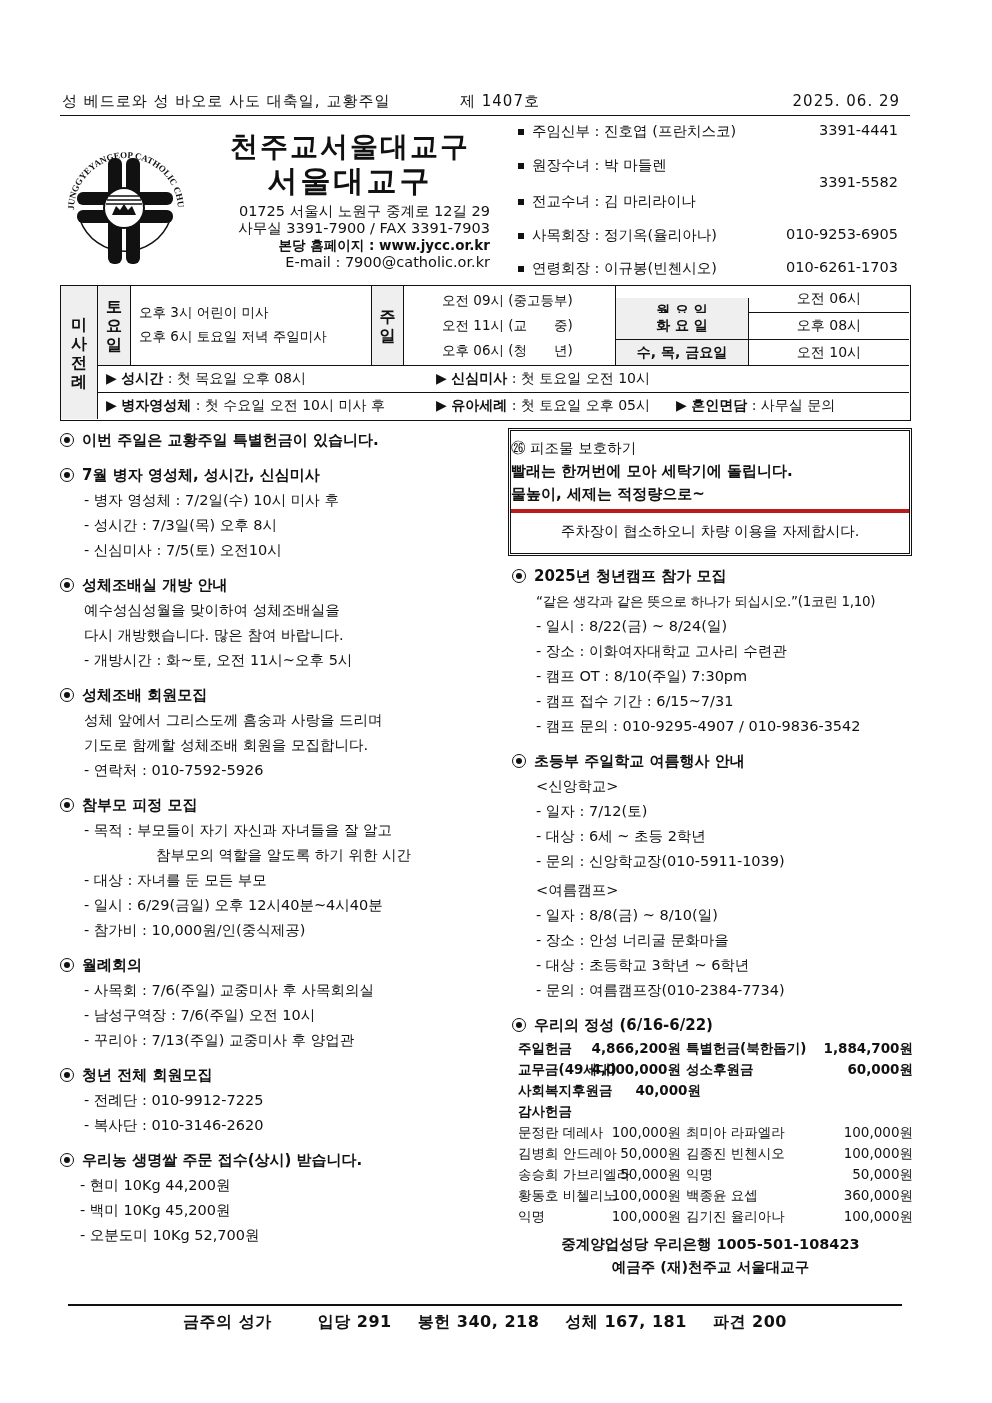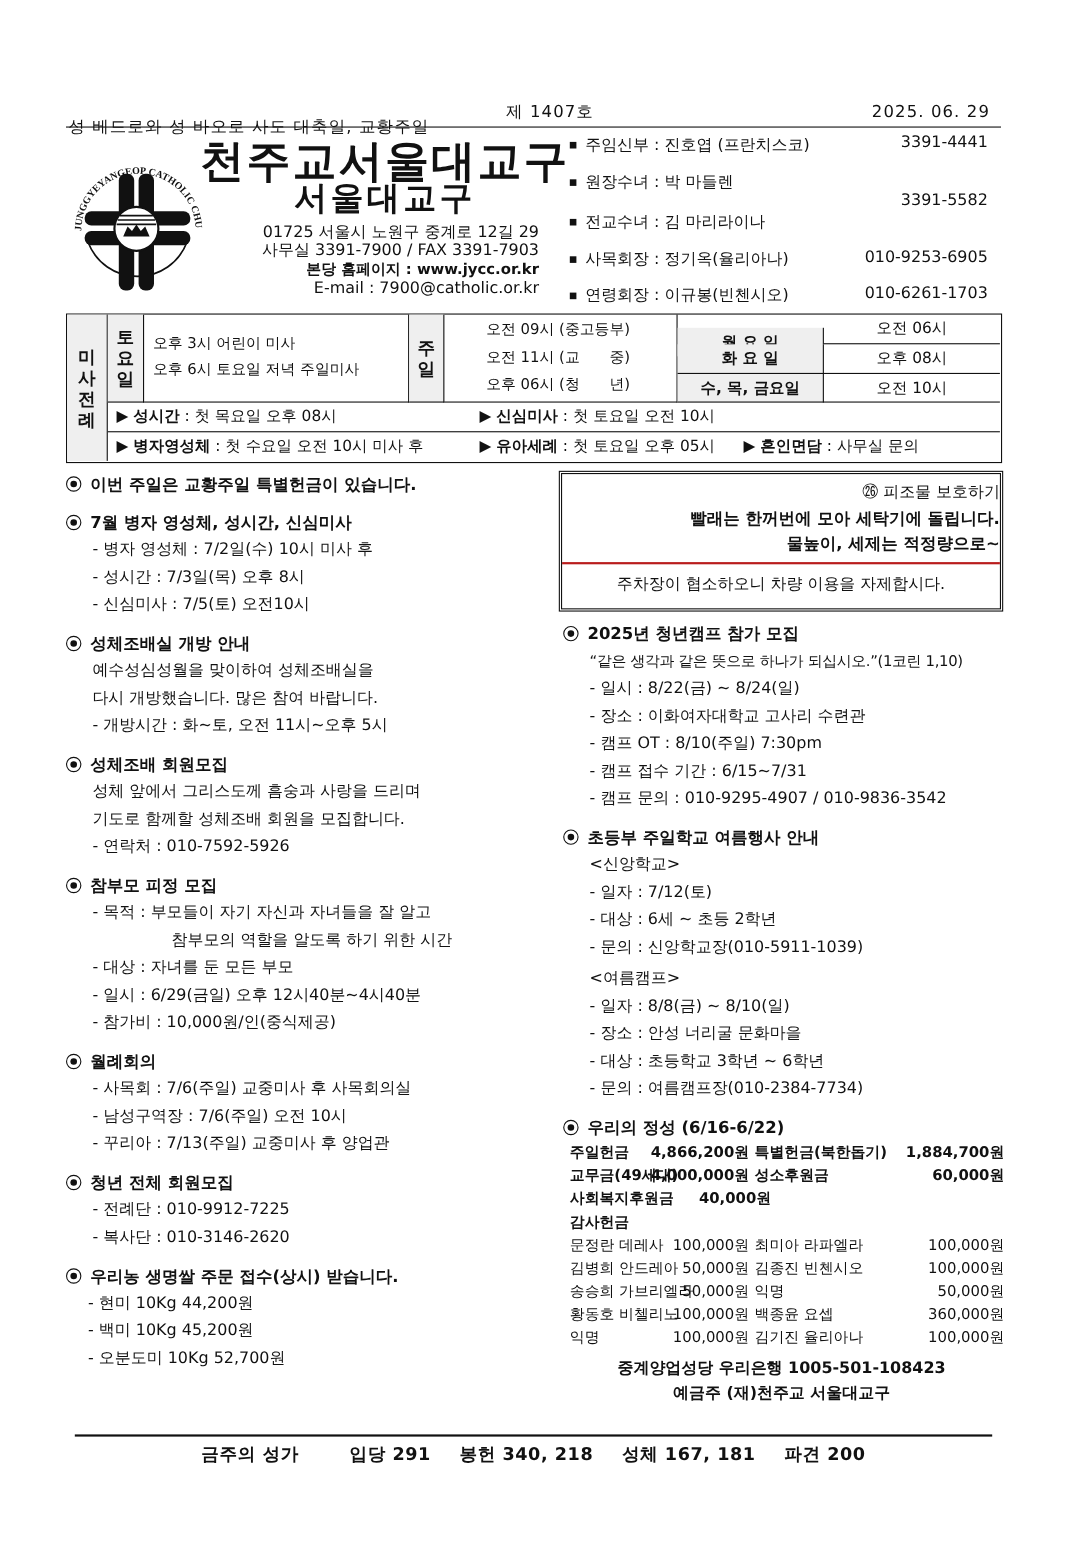--- a/index.html
+++ b/index.html
@@ -1,27 +1,27 @@
 <!DOCTYPE html>
 <html><head>
 <meta charset="utf-8">
 <style>
   * { box-sizing: border-box; margin: 0; padding: 0; }
   html, body { width: 992px; height: 1403px; background: #fff; }
   body { font-family: "DejaVu Sans", "Liberation Sans", sans-serif; color: #111; position: relative; overflow: hidden; }
 
   .topline { position: absolute; left: 60px; top: 90px; width: 850px; height: 26px; border-bottom: 1.5px solid #111; font-size: 15px; }
-  .topline .t1 { position: absolute; left: 2px; top: 16px; letter-spacing: 1px; }
+  .topline .t1 { position: absolute; left: 2px; top: 2px; letter-spacing: 1px; }
   .topline .t2 { position: absolute; left: 400px; top: 2px; letter-spacing: 1px; }
   .topline .t3 { position: absolute; right: 10px; top: 2px; letter-spacing: 1px; }
 
   .logo { position: absolute; left: 60px; top: 130px; width: 125px; height: 140px; }
 
   .church-name { position: absolute; left: 180px; top: 130px; width: 340px; text-align: center; }
-  .church-name .l1 { font-size: 40px; font-weight: bold; letter-spacing: 2px; line-height: 34px; }
+  .church-name .l1 { font-size: 28px; font-weight: bold; letter-spacing: 2px; line-height: 34px; }
   .church-name .l2 { font-size: 30px; font-weight: bold; letter-spacing: 3px; line-height: 34px; }
   .addr { position: absolute; left: 190px; top: 203px; width: 300px; text-align: right; font-size: 14.5px; line-height: 17px; }
   .addr div { white-space: nowrap; }
   .addr .bold { font-weight: bold; font-size: 13.5px; }
 
   .staff { position: absolute; left: 518px; top: 118px; width: 390px; font-size: 14.5px; }
   .staff .row { position: absolute; left: 0; width: 390px; height: 20px; white-space: nowrap; }
   .staff .bullet { display: inline-block; width: 6px; height: 6px; background: #111; vertical-align: middle; margin-right: 8px; }
   .staff .phone { position: absolute; right: 10px; top: 0; }
 
@@ -40,21 +40,21 @@
   .col-left { position: absolute; left: 60px; top: 428px; width: 440px; font-size: 14.5px; }
   .col-right { position: absolute; left: 508px; top: 428px; width: 405px; font-size: 14.5px; }
   .sec { margin-bottom: 10px; }
   .sec-title { font-weight: bold; font-size: 15px; height: 25px; line-height: 25px; white-space: nowrap; }
   .radio { display: inline-block; width: 14px; height: 14px; border: 1.5px solid #111; border-radius: 50%; vertical-align: -2px; margin-right: 8px; position: relative; }
   .radio::after { content: ""; position: absolute; left: 2.5px; top: 2.5px; width: 6px; height: 6px; background: #111; border-radius: 50%; }
   .line { height: 25px; line-height: 25px; padding-left: 24px; white-space: nowrap; }
   .line.ind2 { padding-left: 96px; }
 
   .notice-box { border: 3px double #111; width: 404px; height: 128px; margin-bottom: 8px; }
-  .notice-box .top { height: 82px; border-bottom: 2px solid #b91c1c; text-align: right; padding-top: 6px; line-height: 23px; }
+  .notice-box .top { height: 82px; border-bottom: 4px solid #b91c1c; text-align: left; padding-top: 6px; line-height: 23px; }
   .notice-box .top .b { font-weight: bold; font-size: 15px; }
   .notice-box .bottom { text-align: center; line-height: 36px; font-size: 14.5px; }
 
   .offer { font-size: 13.5px; }
   .offer .r { height: 21px; line-height: 21px; position: relative; white-space: nowrap; font-weight: bold; }
   .offer .r.n { font-weight: normal; }
   .offer span { position: absolute; }
   .bank { text-align: center; font-weight: bold; font-size: 14.5px; line-height: 23px; margin-top: 6px; }
 
   .bottomline { position: absolute; left: 68px; top: 1304px; width: 834px; border-top: 2px solid #111; }

